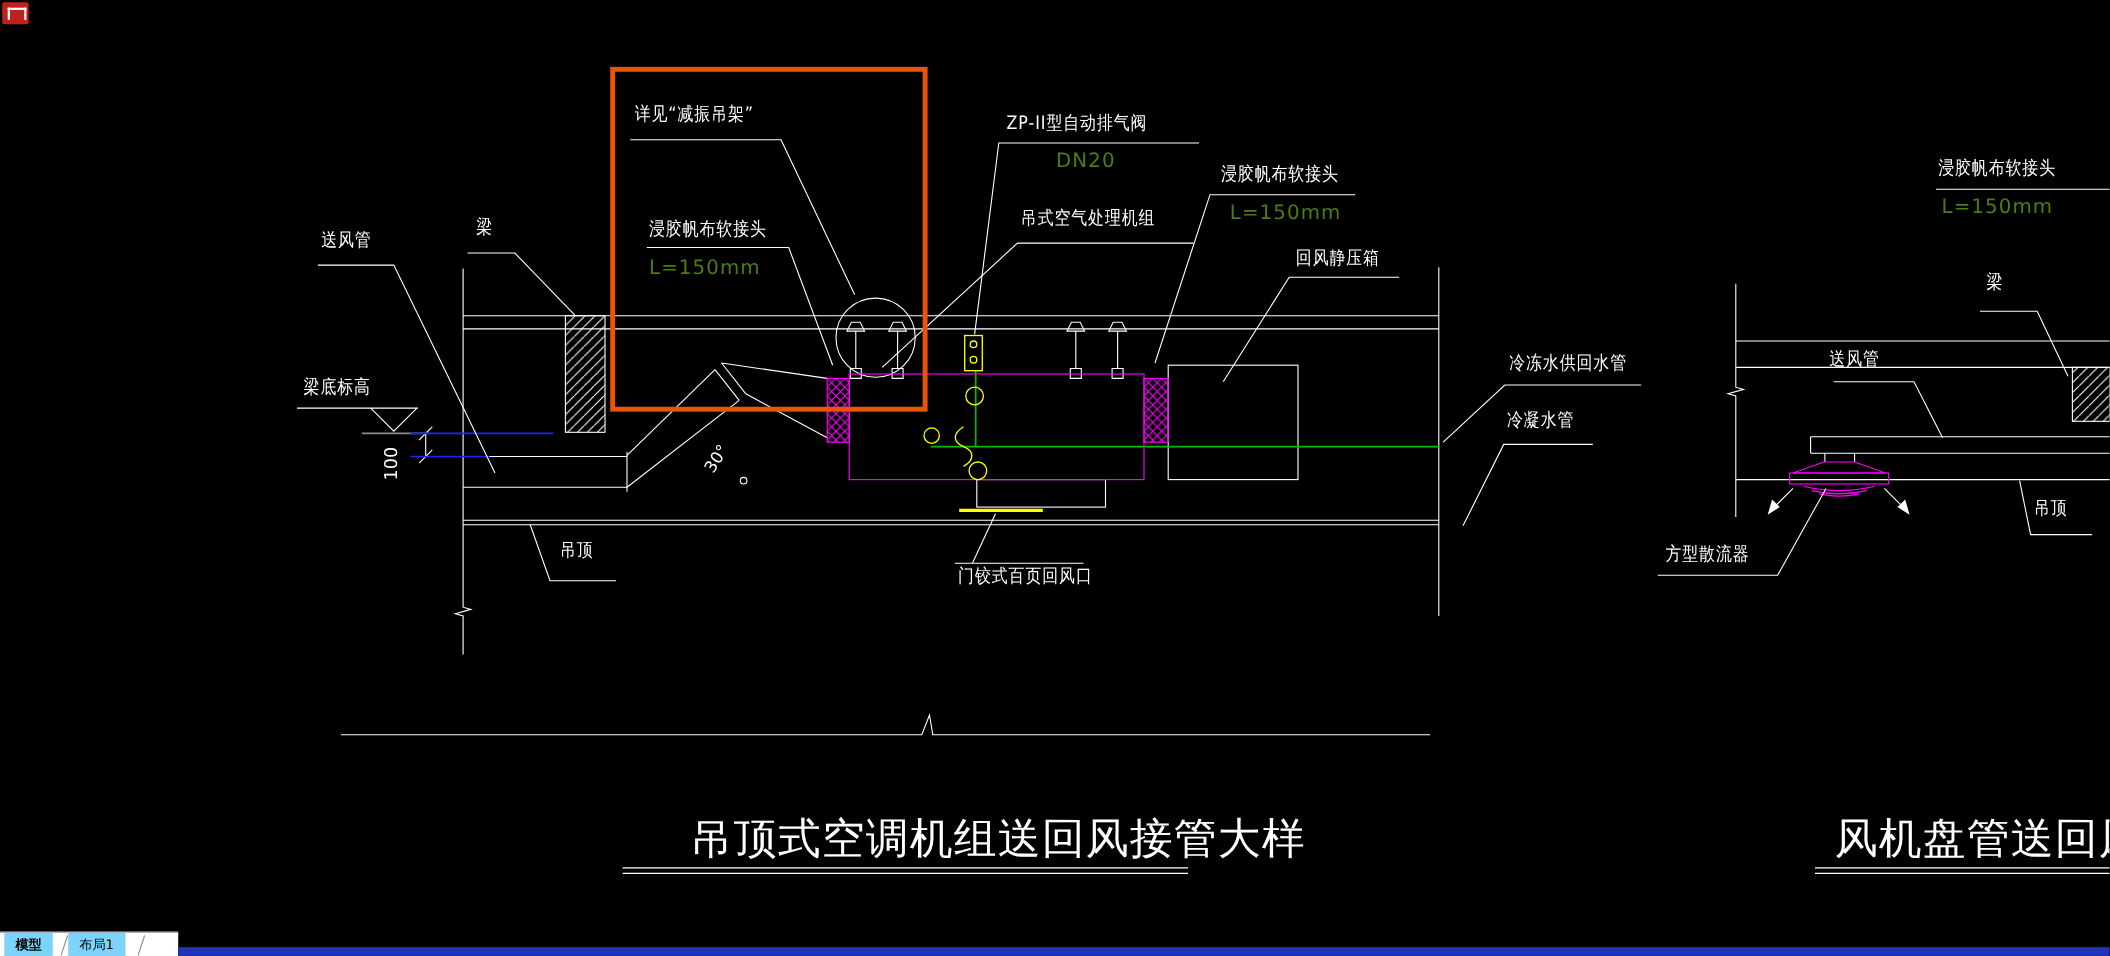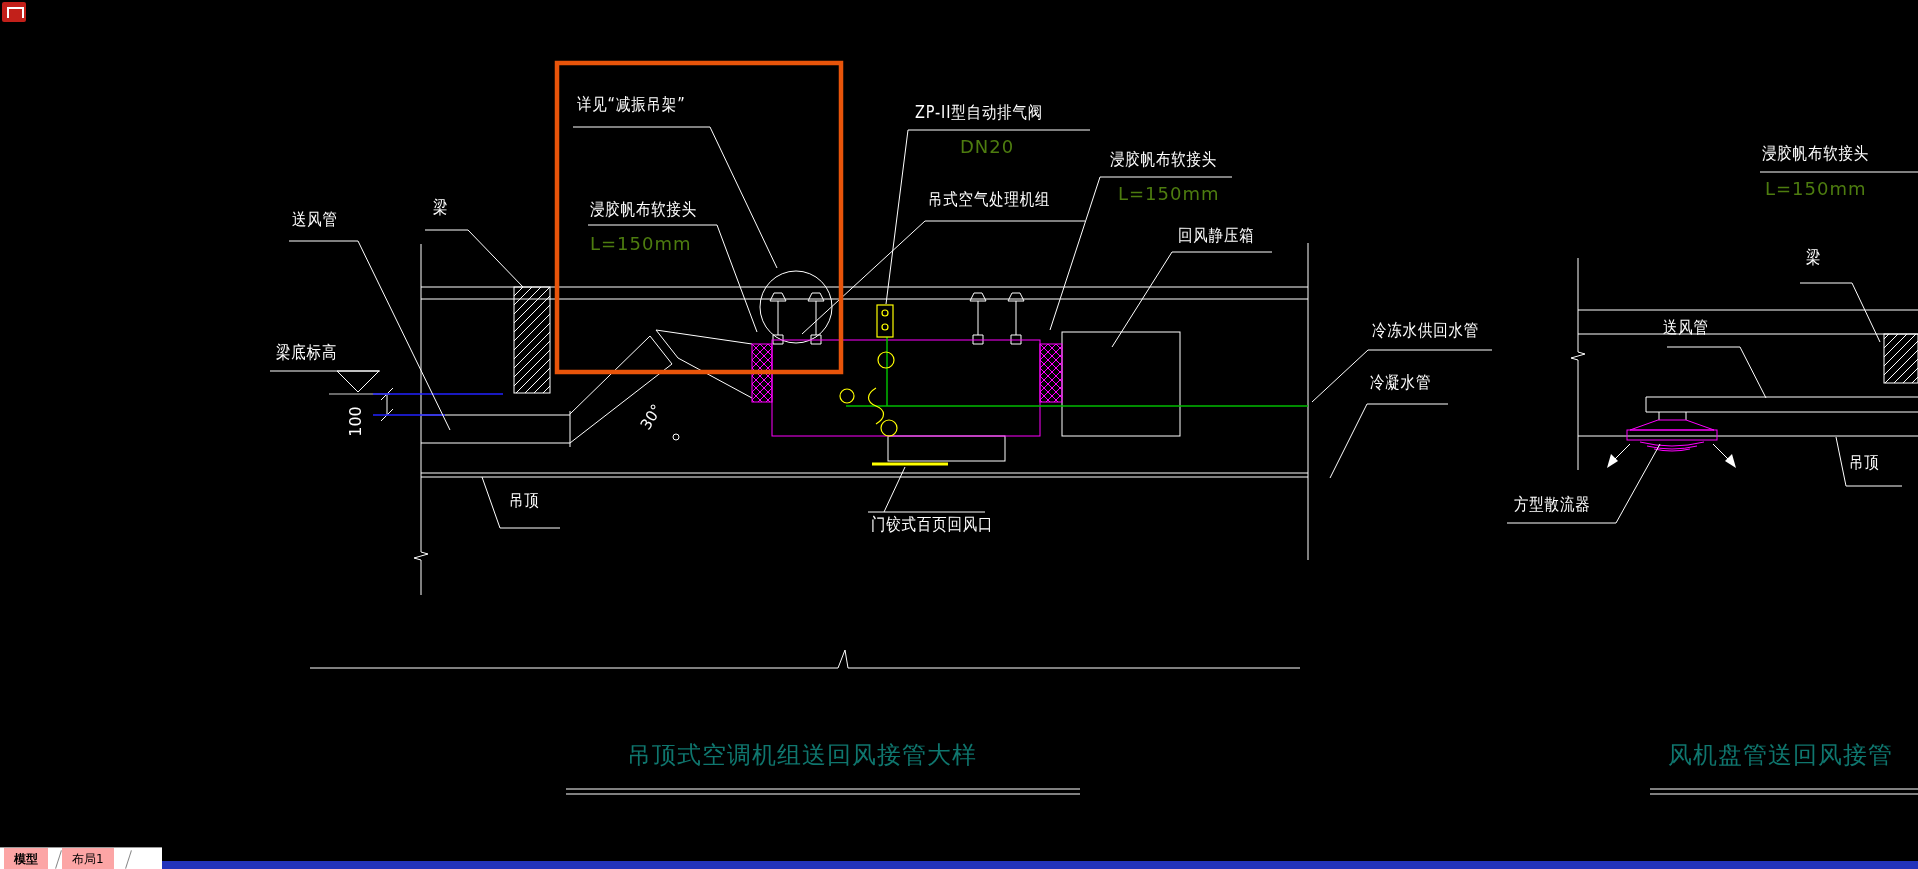--- a/index.html
+++ b/index.html
@@ -7,32 +7,32 @@
           font-family:"DejaVu Sans",sans-serif;}
   svg{position:absolute;left:0;top:0;}
   .lbl{position:absolute;color:#fff;font-size:17px;line-height:1.1;white-space:nowrap;
        transform:scaleX(0.85);transform-origin:left top;letter-spacing:1px;}
   .lbl-lat{position:absolute;color:#4d7c0f;font-size:18px;line-height:1;white-space:nowrap;
        letter-spacing:1px;}
   .rot90{position:absolute;color:#fff;font-size:16px;white-space:nowrap;
        transform:rotate(-90deg);transform-origin:center;}
   .rot60{position:absolute;color:#fff;font-size:15px;white-space:nowrap;
        transform:rotate(-58deg);transform-origin:center;}
-  .title{position:absolute;color:#0f766e;font-size:24px;line-height:1.1;white-space:nowrap;
+  .title{position:absolute;color:#ffffff;font-size:39px;line-height:1.1;white-space:nowrap;
        letter-spacing:1px;}
   .clipbox{position:absolute;overflow:hidden;}
   .logo{position:absolute;left:2px;top:2px;width:24px;height:20px;background:#c2201a;
        border-radius:2px;}
   .logo:after{content:"";position:absolute;left:5px;top:5px;width:13px;height:9px;
        border:2px solid #fff;border-bottom:none;}
   .tabbar{position:absolute;left:0;top:846px;width:1918px;height:23px;background:#000;}
   .tabpanel{position:absolute;left:0;top:1px;width:162px;height:22px;background:#ffffff;
        border-top:1px solid #9a9a9a;}
   .tab{position:absolute;top:0;height:22px;line-height:22px;font-size:12px;color:#000;
-       padding:0 10px;background:#fca5a5;}
+       padding:0 10px;background:#7dd3fc;}
   .tab.active{font-weight:bold;}
   .tabdiv{position:absolute;top:2px;width:1px;height:19px;background:#888;
        transform:rotate(18deg);}
   .bluestrip{position:absolute;left:162px;top:15px;width:1756px;height:8px;background:#2233bb;}
 </style>
 </head>
 <body>
 
 <div class="screen">
 

